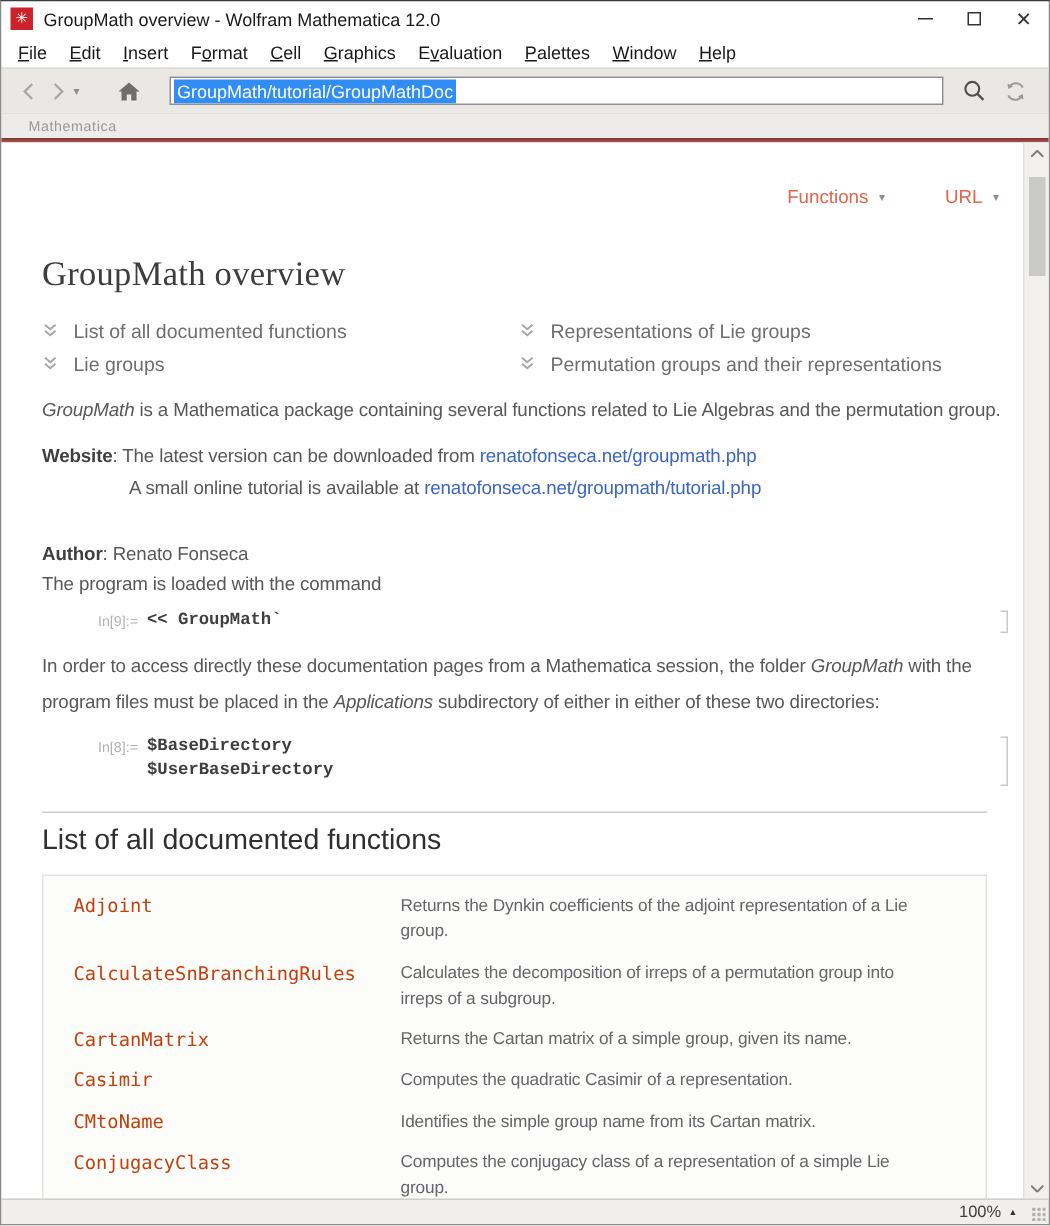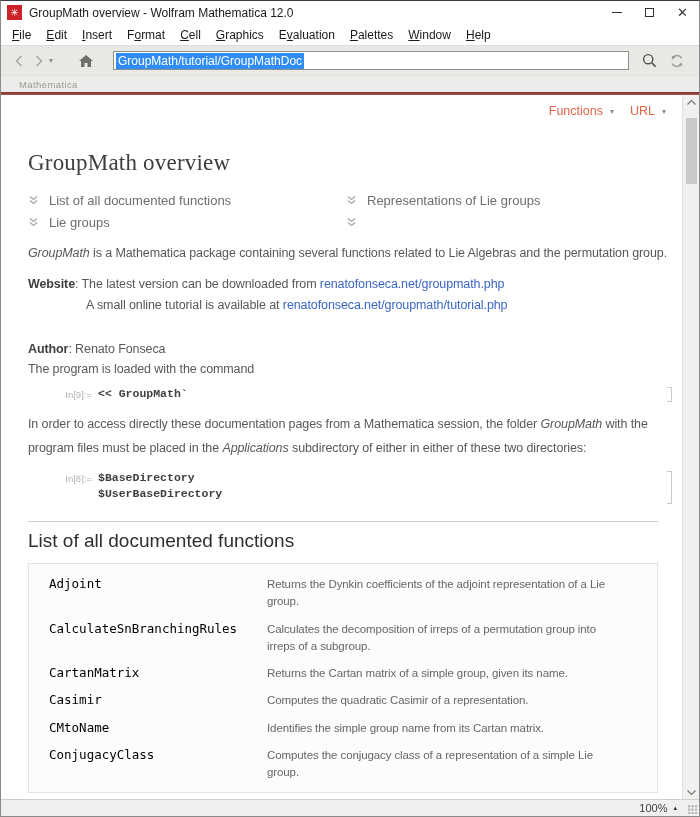--- a/index.html
+++ b/index.html
@@ -50,21 +50,21 @@
   .content-row { flex:1; display:flex; min-height:0; background:#fff; }
   .content { flex:1; overflow:hidden; position:relative; padding-left:27px; }
   .scrollbar { width:17px; flex:none; background:#f1f0ee; border-left:1px solid #e2e1df;
                display:flex; flex-direction:column; align-items:center; }
   .sb-arrow { height:14px; width:100%; display:flex; align-items:center; justify-content:center; }
   .sb-thumb { width:11px; height:66px; background:#c9c9c7; margin-top:9px; }
   .sb-spacer { flex:1; }
 
   
   .hdr-links { padding-top:9px; padding-right:16px; display:flex; justify-content:flex-end;
-               gap:16px; font-size:12.5px; color:#e0654b; }
+               gap:40px; font-size:12.5px; color:#e0654b;margin-top:20px; }
   .hdr-link { display:flex; align-items:center; gap:7px; cursor:pointer; }
   .hdr-caret { font-size:8px; color:#9a8a85; }
 
   
   .h1 { margin-top:32px; font-family:"Liberation Serif", serif; font-weight:400;
         font-size:23px; color:#3d3d3d; letter-spacing:.2px; }
 
   .quicklinks { margin-top:17px; display:grid; grid-template-columns:318px auto;
                 grid-template-rows:auto auto; grid-auto-flow:column; row-gap:7px;
                 font-size:13px; color:#6e6e6e; }
@@ -93,21 +93,21 @@
   .cb1 { top:1px; height:15px; }
   .cb2 { top:1px; height:33px; }
 
   
   .divider { margin-top:18px; width:630px; border-top:1px solid #cbcbc9; }
   .h2 { margin-top:8px; font-size:19px; font-weight:400; color:#2f2f2f; }
 
   .func-table { margin-top:11px; width:630px; background:#fcfcfb;
                 border:1px solid #e4e3e1; padding:7px 0 6px 0; }
   .frow { display:grid; grid-template-columns:218px auto; padding:5px 20px; }
-  .fname { font-family:"DejaVu Sans Mono", monospace; font-size:12.5px; color:#000000;
+  .fname { font-family:"DejaVu Sans Mono", monospace; font-size:12.5px; color:#c2410c;
            cursor:pointer; }
   .fdesc { font-size:11.5px; color:#66666a; line-height:1.5; padding-right:12px;
            letter-spacing:-.1px; }
 
   
   .statusbar { height:17px; flex:none; background:#f0efed; border-top:1px solid #cfcecb;
                display:flex; align-items:center; justify-content:flex-end;
                font-size:11px; color:#3f3f3f; padding-right:22px; position:relative; }
   .zoom-ctl { display:flex; align-items:center; gap:6px; cursor:pointer; }
   .zoom-caret { font-size:7px; color:#333; }
@@ -227,20 +227,21 @@
               <polyline points="2,1.5 5.5,4.5 9,1.5" fill="none" stroke="#a6a6a4" stroke-width="1.3"></polyline>
               <polyline points="2,5.5 5.5,8.5 9,5.5" fill="none" stroke="#a6a6a4" stroke-width="1.3"></polyline>
             </svg>
             <span>Representations of Lie groups</span>
           </div>
           <div class="qlink">
             <svg width="11" height="11" viewBox="0 0 11 11">
               <polyline points="2,1.5 5.5,4.5 9,1.5" fill="none" stroke="#a6a6a4" stroke-width="1.3"></polyline>
               <polyline points="2,5.5 5.5,8.5 9,5.5" fill="none" stroke="#a6a6a4" stroke-width="1.3"></polyline>
             </svg>
+            <span>Permutation groups and their representations</span>
           </div>
         </div>
 
       <p class="para intro"><span class="it">GroupMath</span><span> is a Mathematica package containing several functions related to Lie Algebras and the permutation group.</span></p>
 
       <div class="para website">
         <div class="web-l1"><span class="bd">Website</span><span>: The latest version can be downloaded from </span><span class="lnk">renatofonseca.net/groupmath.php</span></div>
         <div class="web-l2"><span>A small online tutorial is available at </span><span class="lnk">renatofonseca.net/groupmath/tutorial.php</span></div>
       </div>
 

